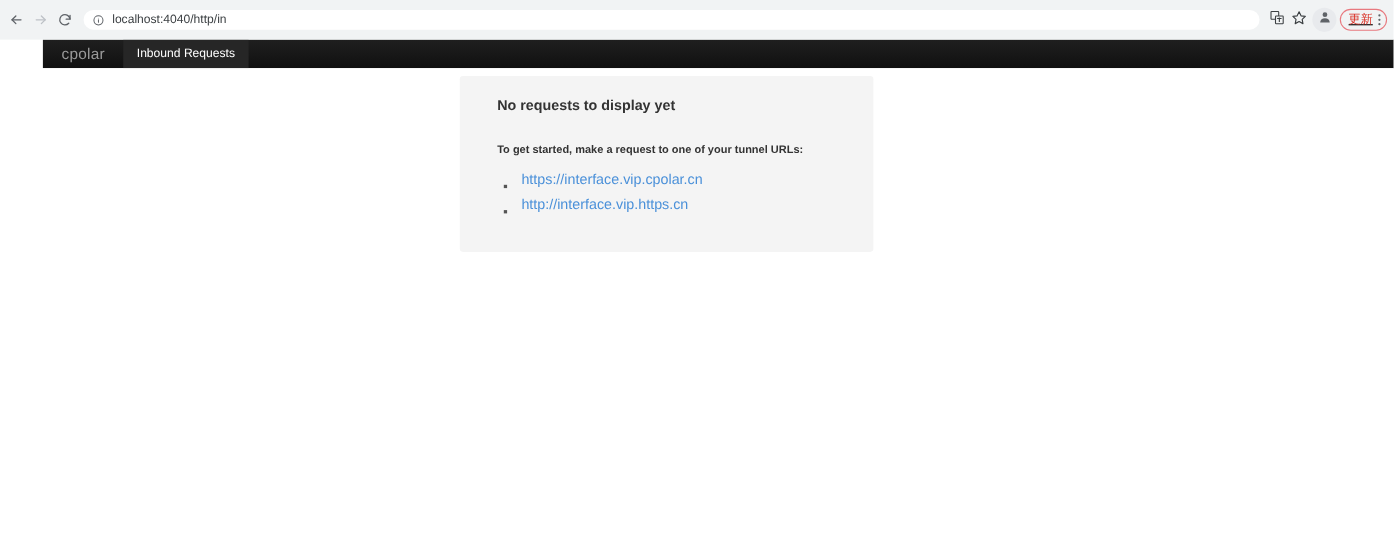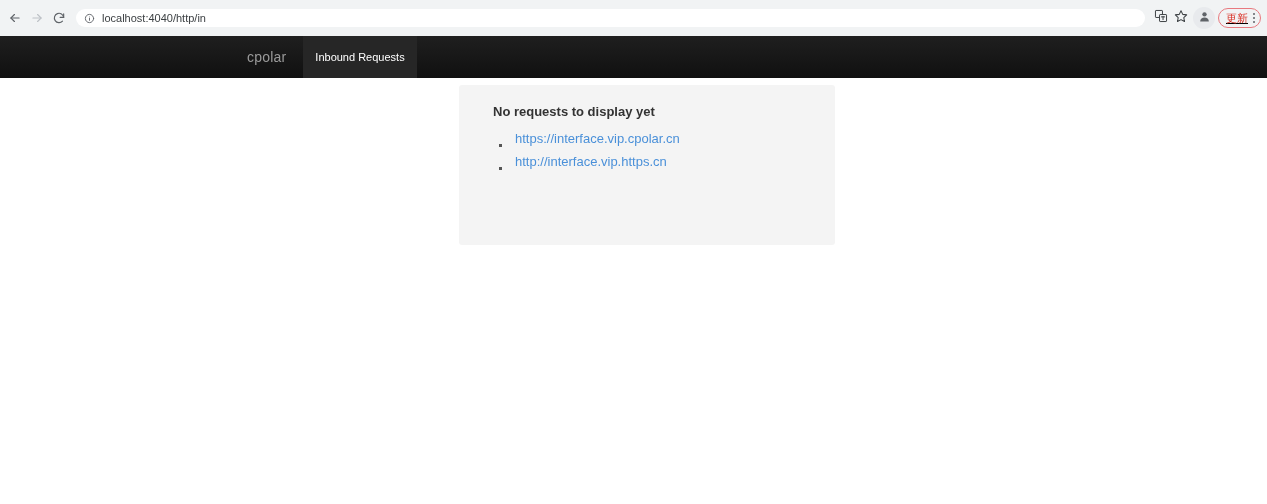--- a/index.html
+++ b/index.html
@@ -109,26 +109,26 @@
     white-space: nowrap;
   }
   .kebab { display: flex; flex-direction: column; gap: 2px; align-items: center; }
   .kebab i {
     width: 2px; height: 2px; border-radius: 50%;
     background: #5f6368; display: block;
   }
 
   
   .app-nav {
-    height: 42px;
+    height: 26px;
     background: linear-gradient(to bottom, #1f1f1f 0%, #161616 60%, #101010 100%);
     display: flex;
     align-items: stretch;
-    padding-left: 230px;
     box-sizing: border-box;
+    margin-left: 39px;
   }
   .brand {
     color: #9a9a9a;
     font-size: 14px;
     display: flex;
     align-items: center;
     padding: 0 17px;
     letter-spacing: 0.2px;
   }
   .nav-tab {
@@ -143,21 +143,21 @@
   }
 
   
   .page {
     background: #ffffff;
     height: 453px;
     position: relative;
   }
   .card {
     position: absolute;
-    left: 459px;
+    left: 418px;
     top: 7px;
     width: 376px;
     height: 160px;
     background: #f4f4f4;
     border-radius: 3px;
     box-sizing: border-box;
     padding: 19px 0 0 34px;
   }
   .card-title {
     font-size: 13px;
@@ -278,20 +278,21 @@
 </div>
 
 <div class="app-nav">
   <div class="brand">cpolar</div>
   <div class="nav-tab">Inbound Requests</div>
 </div>
 
 <div class="page">
   <div class="card">
     <h2 class="card-title">No requests to display yet</h2>
+    <p class="card-subtitle">To get started, make a request to one of your tunnel URLs:</p>
     <ul class="url-list">
       <li>
         <span class="bullet"></span>
         <a class="url-link" href="#">https://interface.vip.cpolar.cn</a>
       </li>
       <li>
         <span class="bullet"></span>
         <a class="url-link" href="#">http://interface.vip.https.cn</a>
       </li>
     </ul>

